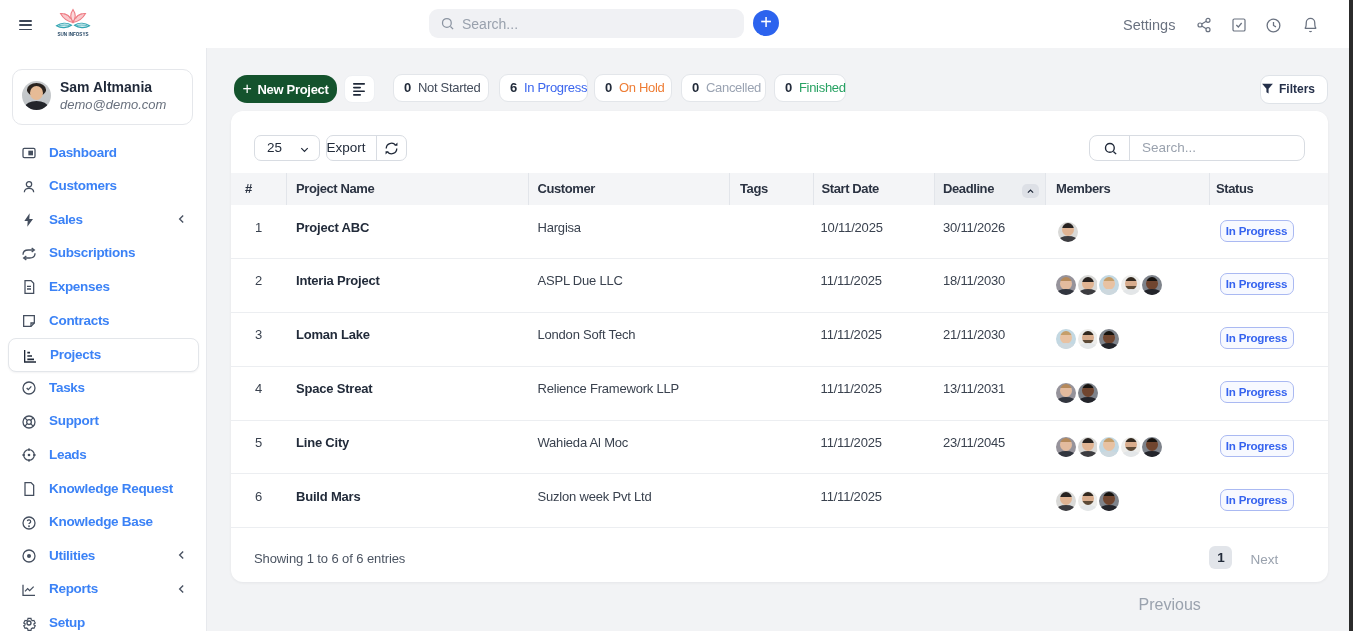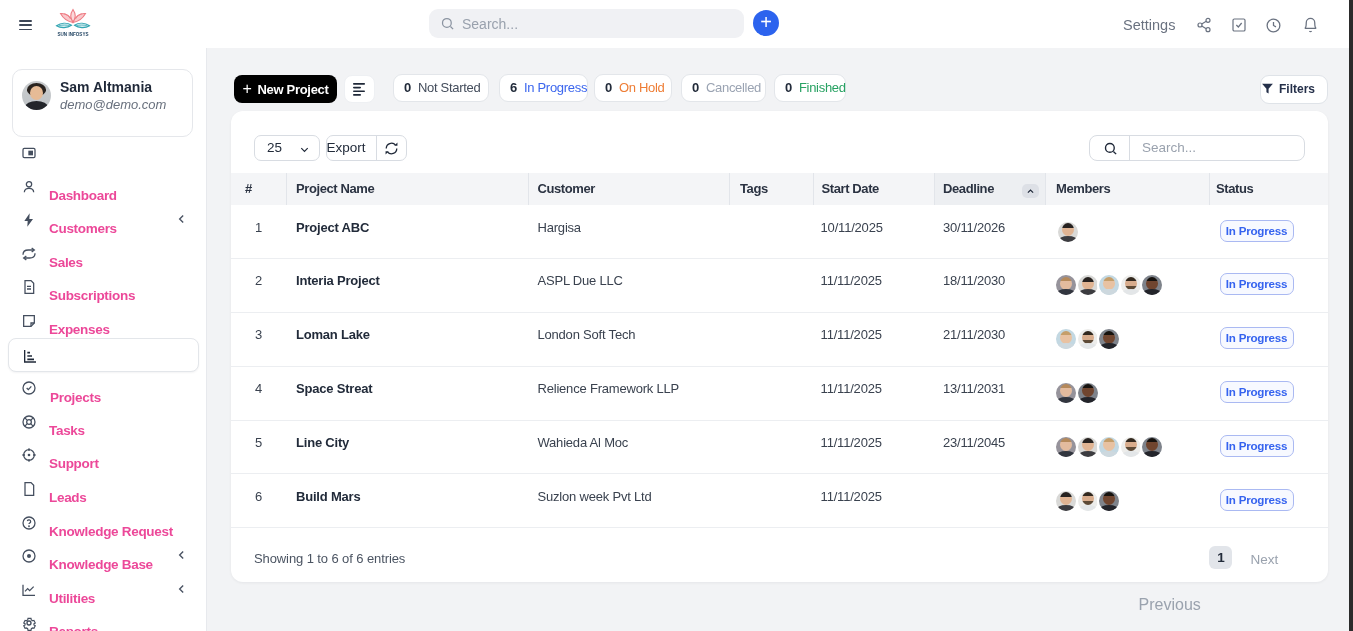--- a/index.html
+++ b/index.html
@@ -16,38 +16,38 @@
 .tsearch svg { position:absolute; left:11px; top:7px; }
 .plusbtn { position:absolute; left:753px; top:10px; width:26px; height:26px; border-radius:50%; background:#2c63ee; color:#fff; text-align:center; line-height:24.5px; font-size:20px; font-weight:400; }
 .settings { position:absolute; left:1123px; top:17px; font-size:14.5px; color:#6a7280; }
 .ticon { position:absolute; top:17px; }
 
 
 .scrollbar { position:absolute; left:1349px; top:0; width:4px; height:631px; background:#2b2b2b; }
 
 
 .sidebar { position:absolute; left:0; top:48px; width:207px; height:583px; background:#fff; border-right:1px solid #e7e9ed; }
-.pcard { position:absolute; left:12px; top:21px; width:181px; height:68px; background:#fff; border:1px solid #e5e7eb; border-radius:10px; }
+.pcard { position:absolute; left:12px; top:21px; width:181px; height:56px; background:#fff; border:1px solid #e5e7eb; border-radius:10px; }
 .pavatar { position:absolute; left:9px; top:11px; width:29px; height:29px; border-radius:50%; overflow:hidden; background:linear-gradient(180deg,#c9ccce 0%,#bfc3c6 100%); }
 .pavatar .hair { position:absolute; left:5px; top:2px; width:19px; height:13px; border-radius:50% 50% 45% 45%; background:#2a2420; }
 .pavatar .face { position:absolute; left:8px; top:5px; width:13px; height:14px; border-radius:50%; background:#e6bb96; }
 .pavatar .body { position:absolute; left:3px; top:20px; width:23px; height:12px; border-radius:50% 50% 0 0; background:#23252a; }
 .pname { position:absolute; left:47px; top:9px; font-size:14px; font-weight:bold; color:#1f2838; }
 .pemail { position:absolute; left:47px; top:27px; font-size:13px; color:#68707d;font-style:italic; }
 
 .menu { position:absolute; left:0; top:88px; width:207px; }
 .mi { position:absolute; left:8px; width:191px; height:34px; }
 .mi .ic { position:absolute; left:13px; top:9px; width:16px; height:16px; }
-.mi .lb { position:absolute; left:41px; top:8.5px; font-size:13.5px; letter-spacing:-0.3px; font-weight:600; color:#ec4899;margin-top:43px; }
+.mi .lb { position:absolute; left:41px; top:8.5px; font-size:13.5px; letter-spacing:-0.3px; font-weight:600; color:#3b82f6; }
 .mi .chev { position:absolute; right:10px; top:9px; }
 .mi.sel { background:#fff; border:1px solid #e3e6ea; border-radius:8px; box-shadow:0 1px 2px rgba(16,24,40,.05); }
 
 
 .main { position:absolute; left:207px; top:48px; width:1146px; height:583px; }
-.newproj { position:absolute; left:27px; top:27px; width:103px; height:28px; background:#000000; border-radius:8px; color:#fff; font-size:13px; letter-spacing:-0.3px; font-weight:600; text-align:center; line-height:27px; }
+.newproj { position:absolute; left:27px; top:27px; width:103px; height:28px; background:#14532d; border-radius:13px; color:#fff; font-size:13px; letter-spacing:-0.3px; font-weight:600; text-align:center; line-height:27px; }
 .listbtn { position:absolute; left:136.5px; top:27px; width:31px; height:28px; background:#fff; border-radius:8px; border:1px solid #eef0f3; }
 .chip { position:absolute; top:26px; height:28px; background:#fff; border:1px solid #e3e6ea; border-radius:9px; font-size:13px; letter-spacing:-0.3px; line-height:26px; padding:0 10px; white-space:nowrap; }
 .chip b { color:#222b3a; font-weight:700; margin-right:7px; }
 .filters { position:absolute; left:1053px; top:27px; width:68px; height:29px; background:#fff; border:1px solid #dfe3e8; border-radius:9px; line-height:27px; font-size:12px; font-weight:600; color:#25304a; }
 
 
 .card { position:absolute; left:24px; top:63px; width:1097px; height:471px; background:#fff; border-radius:12px; box-shadow:0 1px 3px rgba(16,24,40,.06); }
 .sel25 { position:absolute; left:23px; top:24px; width:66px; height:26px; border:1px solid #d8dce2; border-radius:7px; font-size:13.5px; color:#222b3a; line-height:24px; padding-left:12px; }
 .expgrp { position:absolute; left:94.5px; top:24px; width:81px; height:26px; border:1px solid #d8dce2; border-radius:7px; }
 .expgrp .exp { position:absolute; left:0; top:0; width:50px; height:24px; line-height:24px; text-align:left; font-size:13.5px; color:#222b3a; border-right:1px solid #d8dce2; }

